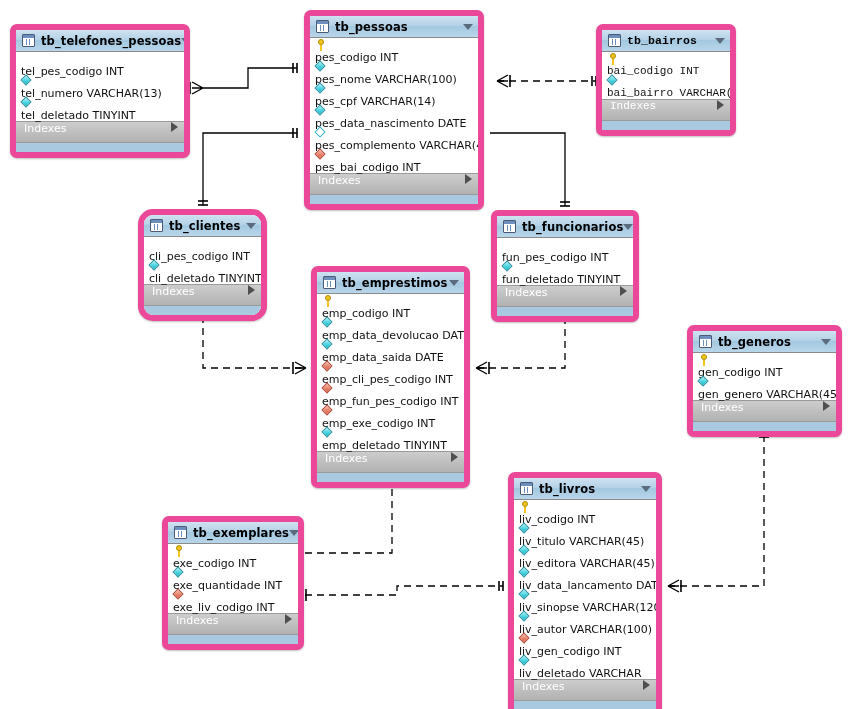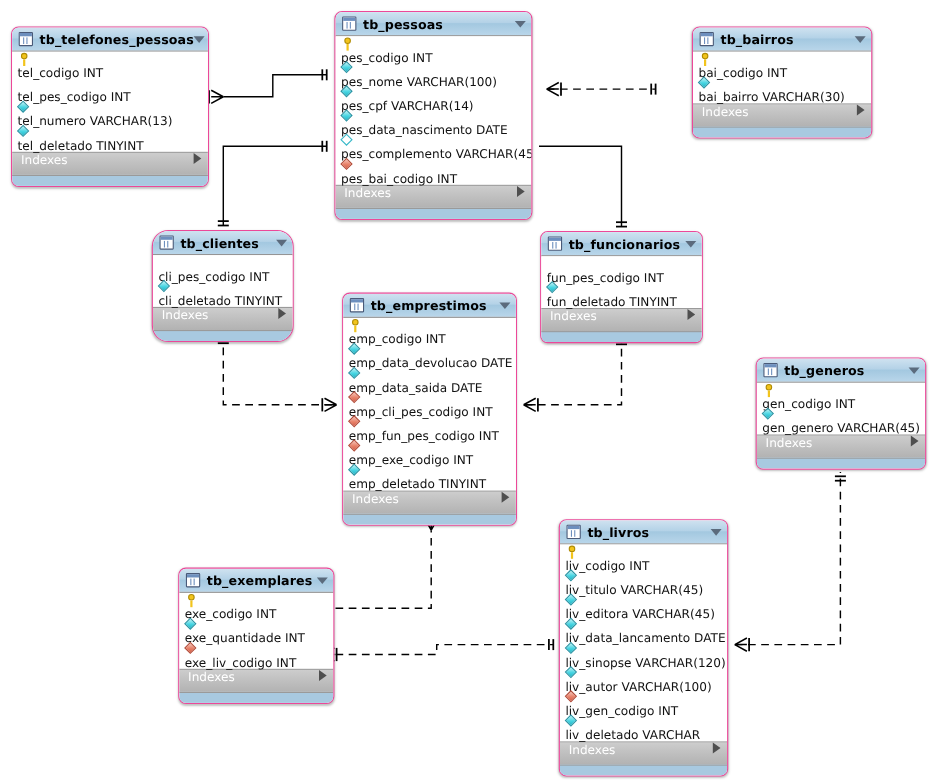--- a/index.html
+++ b/index.html
@@ -29,21 +29,21 @@
     width: 849px;
     height: 709px;
     z-index: 1;
   }
 
   
   .table-box {
     position: absolute;
     z-index: 5;
     box-sizing: border-box;
-    border: 1px solid #ec4899;
+    border: 6px solid #ec4899;
     border-radius: 7px;
     background: #ffffff;
     box-shadow: 0 1px 2px rgba(0,0,0,0.25);
     overflow: hidden;
   }
 
   .tbl-header {
     height: 22px;
     box-sizing: border-box;
     display: flex;
@@ -303,24 +303,20 @@
   </svg>
 
   <div class="table-box" style="left:10px; top:24px; width:180px;">
     <div class="tbl-header">
       <span class="tbl-icon"></span>
       <span class="tbl-title">tb_telefones_pessoas</span>
       <span class="tbl-caret"></span>
     </div>
     <div class="tbl-cols">
       <div class="col-row">
-        <span class="col-ico ico-pk"></span>
-        <span class="col-label">tel_codigo INT</span>
-      </div>
-      <div class="col-row">
         <span class="col-ico ico-none"></span>
         <span class="col-label">tel_pes_codigo INT</span>
       </div>
       <div class="col-row">
         <span class="col-ico ico-dia ico-col-cyan"></span>
         <span class="col-label">tel_numero VARCHAR(13)</span>
       </div>
       <div class="col-row">
         <span class="col-ico ico-dia ico-col-cyan"></span>
         <span class="col-label">tel_deletado TINYINT</span>
@@ -365,21 +361,21 @@
         <span class="col-label">pes_bai_codigo INT</span>
       </div>
     </div>
     <div class="tbl-footer">
       <span class="footer-label">Indexes</span>
       <span class="footer-arrow"></span>
     </div>
     <div class="tbl-strip"></div>
   </div>
 
-  <div class="table-box" style="left:629px; top:24px; width:164px;">
+  <div class="table-box" style="left:596px; top:24px; width:140px;font-family:Liberation Mono, monospace;">
     <div class="tbl-header">
       <span class="tbl-icon"></span>
       <span class="tbl-title">tb_bairros</span>
       <span class="tbl-caret"></span>
     </div>
     <div class="tbl-cols">
       <div class="col-row">
         <span class="col-ico ico-pk"></span>
         <span class="col-label">bai_codigo INT</span>
       </div>

